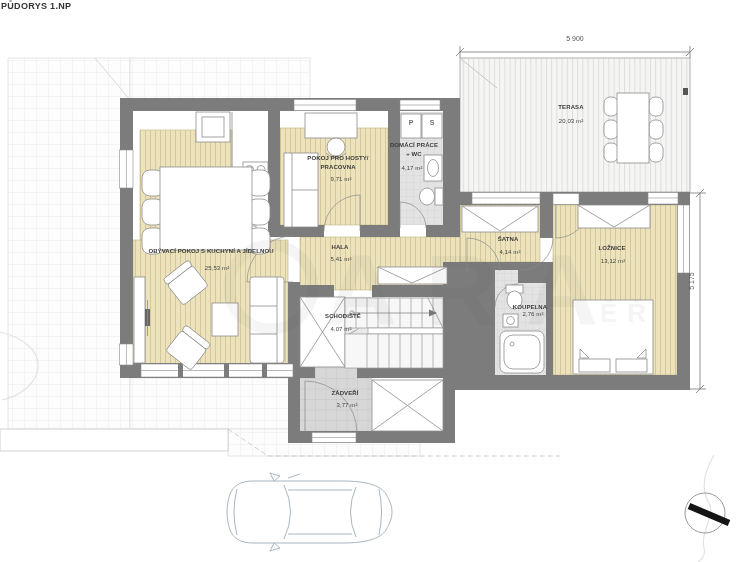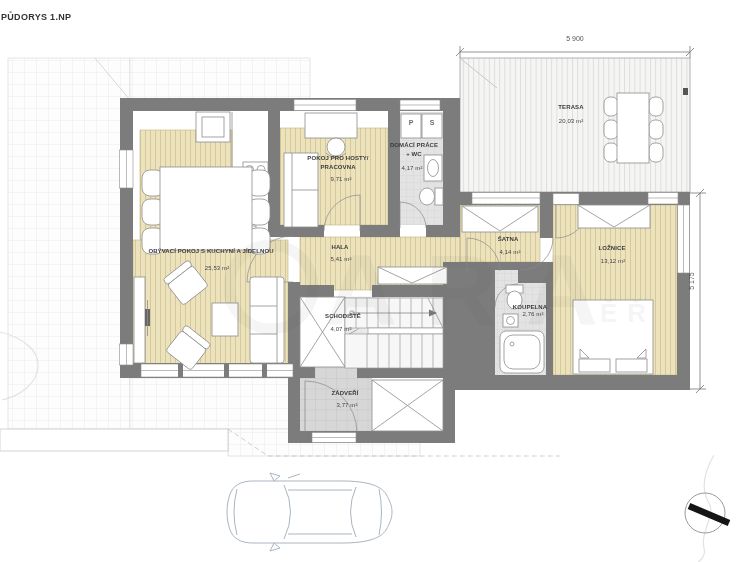--- a/index.html
+++ b/index.html
@@ -2,21 +2,21 @@
 <html><head>
 <meta charset="utf-8">
 <style>
   html,body{margin:0;padding:0;background:#fff;}
   .plan{position:relative;width:749px;height:562px;background:#ffffff;overflow:hidden;
         font-family:"Liberation Sans",sans-serif;}
   .plan svg{position:absolute;left:0;top:0;}
   .lbl{position:absolute;font-size:6px;font-weight:700;color:#3b3b3b;white-space:nowrap;
        transform:translateX(-50%);letter-spacing:.1px;}
   .lbl.area{font-weight:400;color:#444;}
-  .title{position:absolute;left:1px;top:12px;font-size:9px;font-weight:700;color:#333;
+  .title{position:absolute;left:1px;top:1px;font-size:9px;font-weight:700;color:#333;
          letter-spacing:.3px;}
   .dim{position:absolute;font-size:7px;font-weight:400;color:#555;white-space:nowrap;}
   .dim.top{left:575px;top:35px;transform:translateX(-50%);}
   .dim.right{left:691px;top:281px;transform:translate(-50%,-50%) rotate(-90deg);}
   .appl{position:absolute;font-size:7px;font-weight:700;color:#6b6b6b;transform:translateX(-50%);}
 </style>
 </head>
 <body>
 
 <div class="plan">

